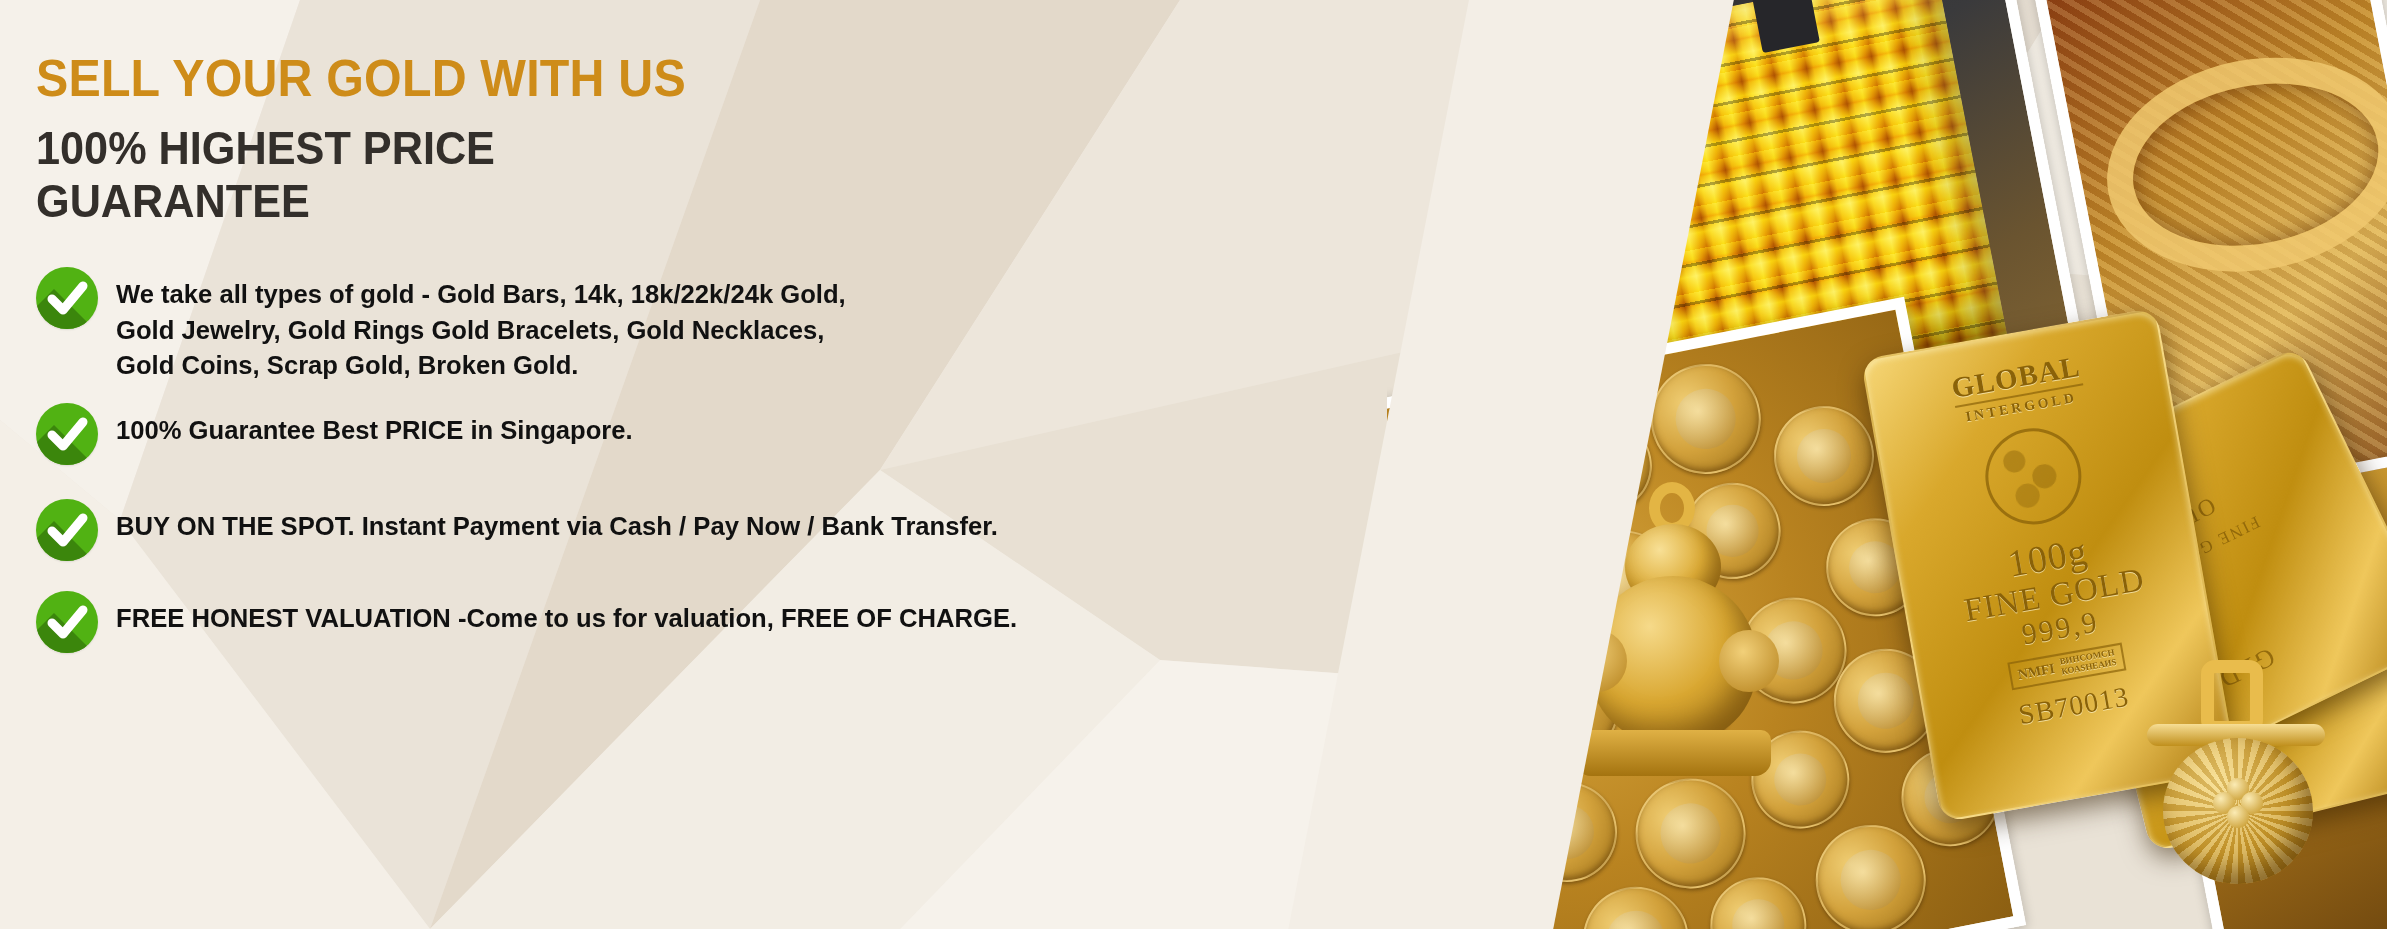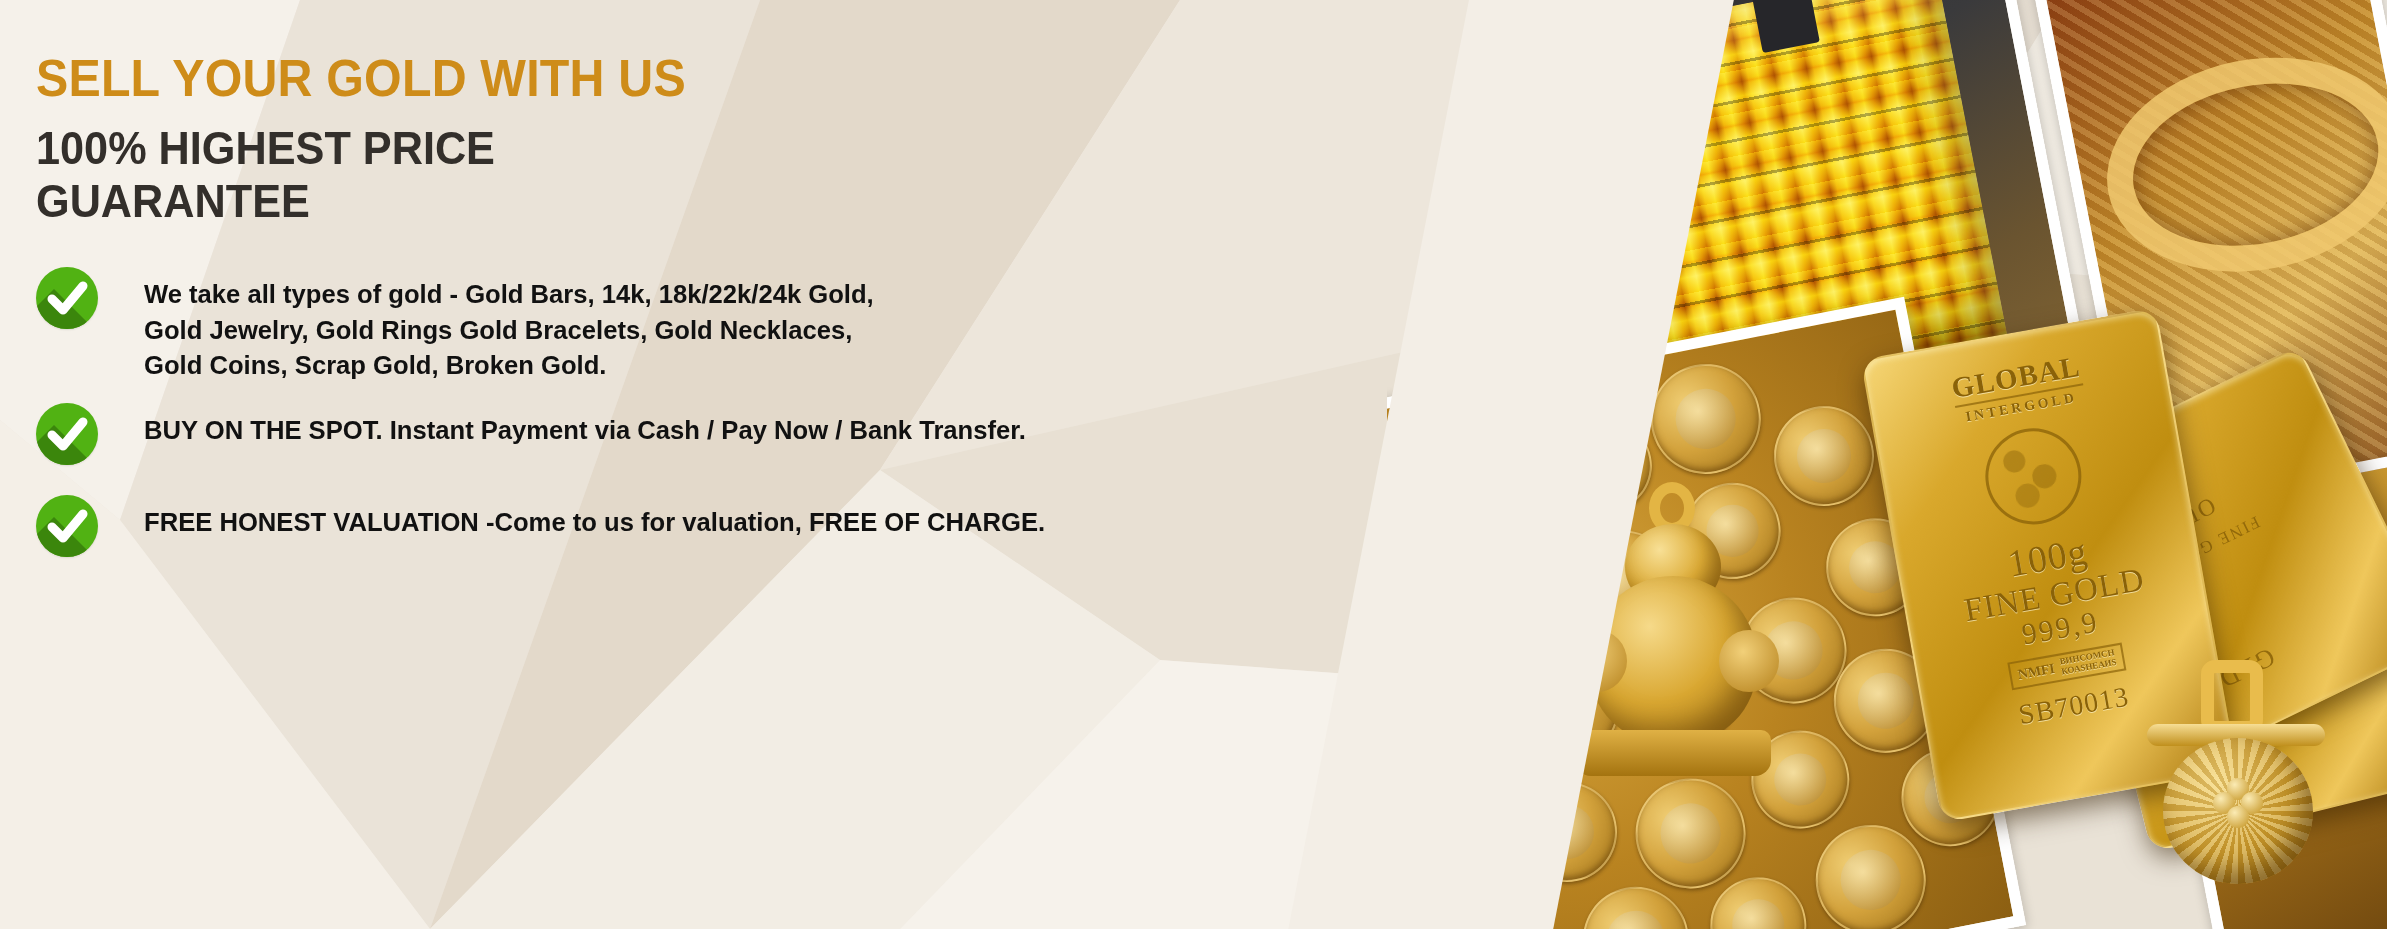--- a/index.html
+++ b/index.html
@@ -51,21 +51,20 @@
 
   #bullets {
     margin-top:46px;
     display:flex;
     flex-direction:column;
   }
   .bullet {
     display:flex;
     align-items:flex-start;
     margin-bottom:30px;
-    gap:28px;
   }
   .bullet.b1 { margin-bottom:26px; }
   .bullet.b2 { margin-bottom:34px; }
   .bullet.b3 { margin-bottom:36px; }
   .check-wrap {
     flex:0 0 auto;
     width:62px; height:62px;
     margin-right:18px;
     position:relative;
     top:-6px;
@@ -422,20 +421,31 @@
             <svg width="62" height="62" viewBox="0 0 62 62">
               <path d="M16 32 L27 43 L47 19" stroke="#ffffff" stroke-width="9" stroke-linecap="round" stroke-linejoin="round" fill="none"></path>
             </svg>
           </div>
         </div>
         <div class="bullet-text">We take all types of gold - Gold Bars, 14k, 18k/22k/24k Gold,
 Gold Jewelry, Gold Rings Gold Bracelets, Gold Necklaces,
 Gold Coins, Scrap Gold, Broken Gold.</div>
       </div>
 
+      <div class="bullet b2">
+        <div class="check-wrap">
+          <div class="check-circle">
+            <div class="shadow"></div>
+            <svg width="62" height="62" viewBox="0 0 62 62">
+              <path d="M16 32 L27 43 L47 19" stroke="#ffffff" stroke-width="9" stroke-linecap="round" stroke-linejoin="round" fill="none"></path>
+            </svg>
+          </div>
+        </div>
+        <div class="bullet-text">100% Guarantee Best PRICE in Singapore.</div>
+      </div>
 
       <div class="bullet b4">
         <div class="check-wrap">
           <div class="check-circle">
             <div class="shadow"></div>
             <svg width="62" height="62" viewBox="0 0 62 62">
               <path d="M16 32 L27 43 L47 19" stroke="#ffffff" stroke-width="9" stroke-linecap="round" stroke-linejoin="round" fill="none"></path>
             </svg>
           </div>
         </div>

